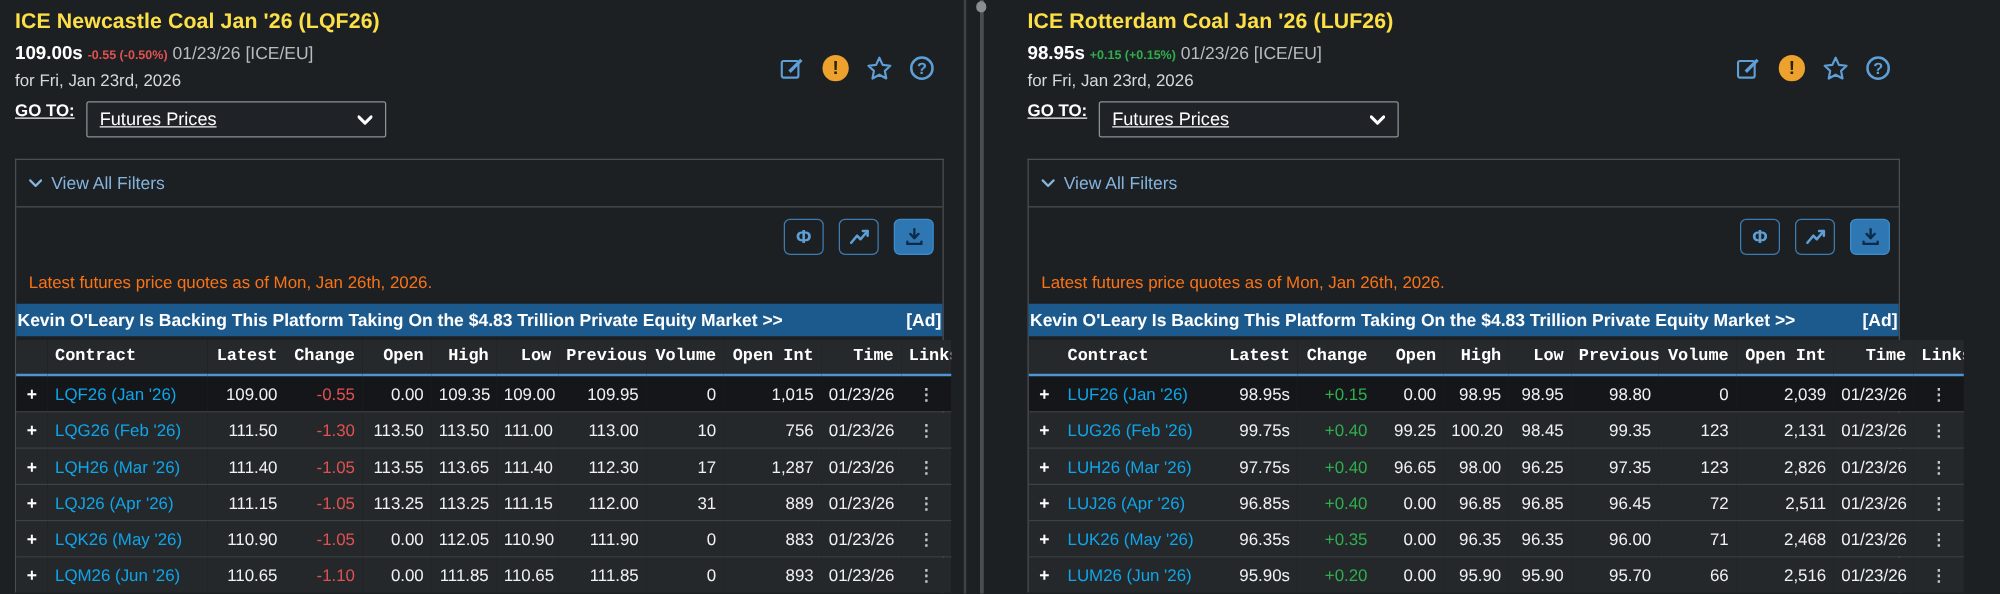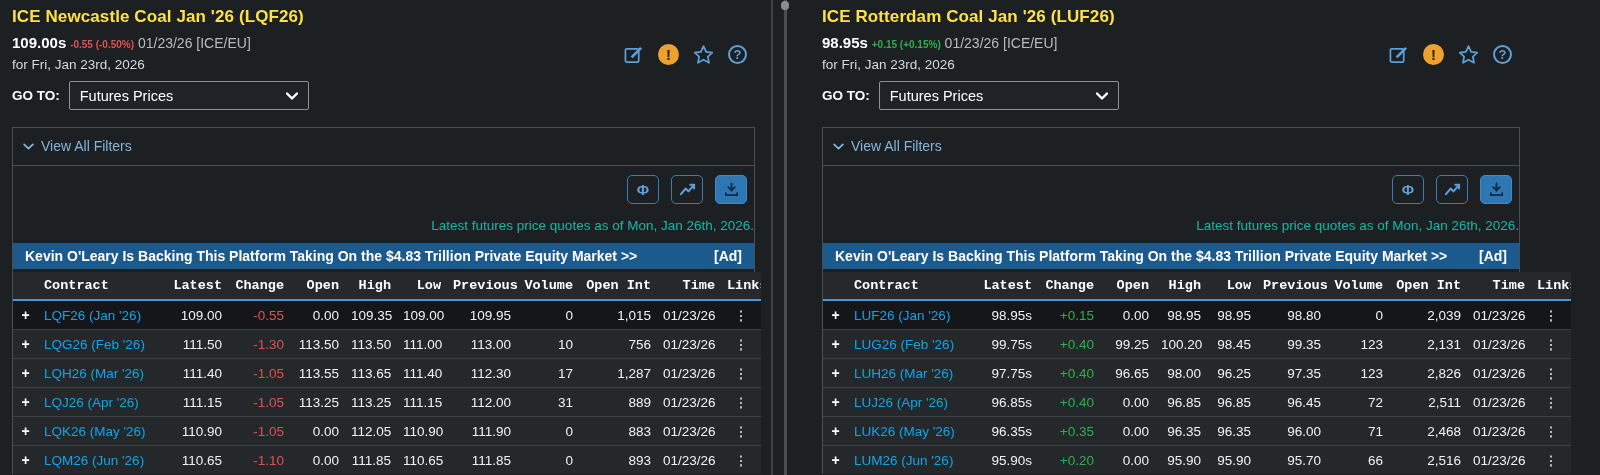--- a/index.html
+++ b/index.html
@@ -17,21 +17,21 @@
   .panel-header { position:relative; padding-top:7px; }
   .title { font-size:17px; font-weight:bold; color:#fde047; margin-bottom:7px; letter-spacing:.1px; }
   .price-row { font-size:14px; margin-bottom:6px; }
   .price { color:#ffffff; font-weight:bold; font-size:15px; }
   .chg { font-weight:bold; font-size:10px; }
   .neg { color:#e05151; }
   .pos { color:#2fae4d; }
   .quote-date { color:#b9bcbf; font-size:14px; }
   .for-date { color:#d6d8da; font-size:13.5px; margin-bottom:9px; }
 
-  .goto-row { display:flex; align-items:center; gap:9px; }
+  .goto-row { display:flex; gap:9px;text-decoration:underline; }
   .goto-label { font-weight:bold; font-size:13.5px; color:#ffffff; }
   .select {
     width:240px; height:29px; border:1px solid #8d9298; border-radius:2px;
     background:#1f2327; color:#ffffff; font-size:14.5px;
     display:flex; align-items:center; justify-content:space-between;
     padding:0 10px; cursor:pointer;
   }
   .select svg { stroke:#ffffff; }
 
   .header-icons { position:absolute; right:8px; top:44px; display:flex; gap:14px; align-items:center; }
@@ -50,25 +50,25 @@
     display:flex; align-items:center; gap:7px; padding:10px 10px 11px 10px;
     border-bottom:1px solid #4b4f54; color:#84b3dd; font-size:14px; cursor:pointer;
   }
   .toolbar { display:flex; justify-content:flex-end; gap:12px; padding:9px 7px 10px 0; }
   .tool-btn {
     width:32px; height:29px; border:1px solid #3c7cb2; border-radius:5px;
     display:flex; align-items:center; justify-content:center;
     color:#5d9fd6; background:transparent; cursor:pointer; font-size:15px; font-weight:bold;
   }
   .tool-btn.filled { background:#2f77b3; border-color:#3c8ccd; color:#0d2b47; }
-  .asof { color:#14b8a6; font-size:13.5px; padding:4px 0 10px 10px;text-align:right; }
+  .asof { color:#f97316; font-size:13.5px; padding:4px 0 10px 10px; }
 
   .ad-banner {
     background:#1c5a8d; display:flex; justify-content:space-between; align-items:center;
-    padding:5px 12px; color:#ffffff; font-weight:bold; font-size:14px; cursor:pointer;
+    padding:5px 1px; color:#ffffff; font-weight:bold; font-size:14px; cursor:pointer;
   }
   .ad-tag { font-weight:bold; }
 
   table { width:100%; border-collapse:collapse; table-layout:fixed; margin-top:3px; }
   th, td { padding:6px 6px; text-align:right; font-size:13.5px; white-space:nowrap; overflow:hidden; }
   thead tr { background:#26292c; border-bottom:2px solid #4f94d4;font-family:Liberation Mono, monospace; }
   thead th { font-weight:bold; color:#ffffff; cursor:pointer; }
   th.contract, td.contract { text-align:left; }
   th.links, td.links { text-align:center; }
   tbody tr { background:#25282b; border-top:1px solid #3e4145; }

